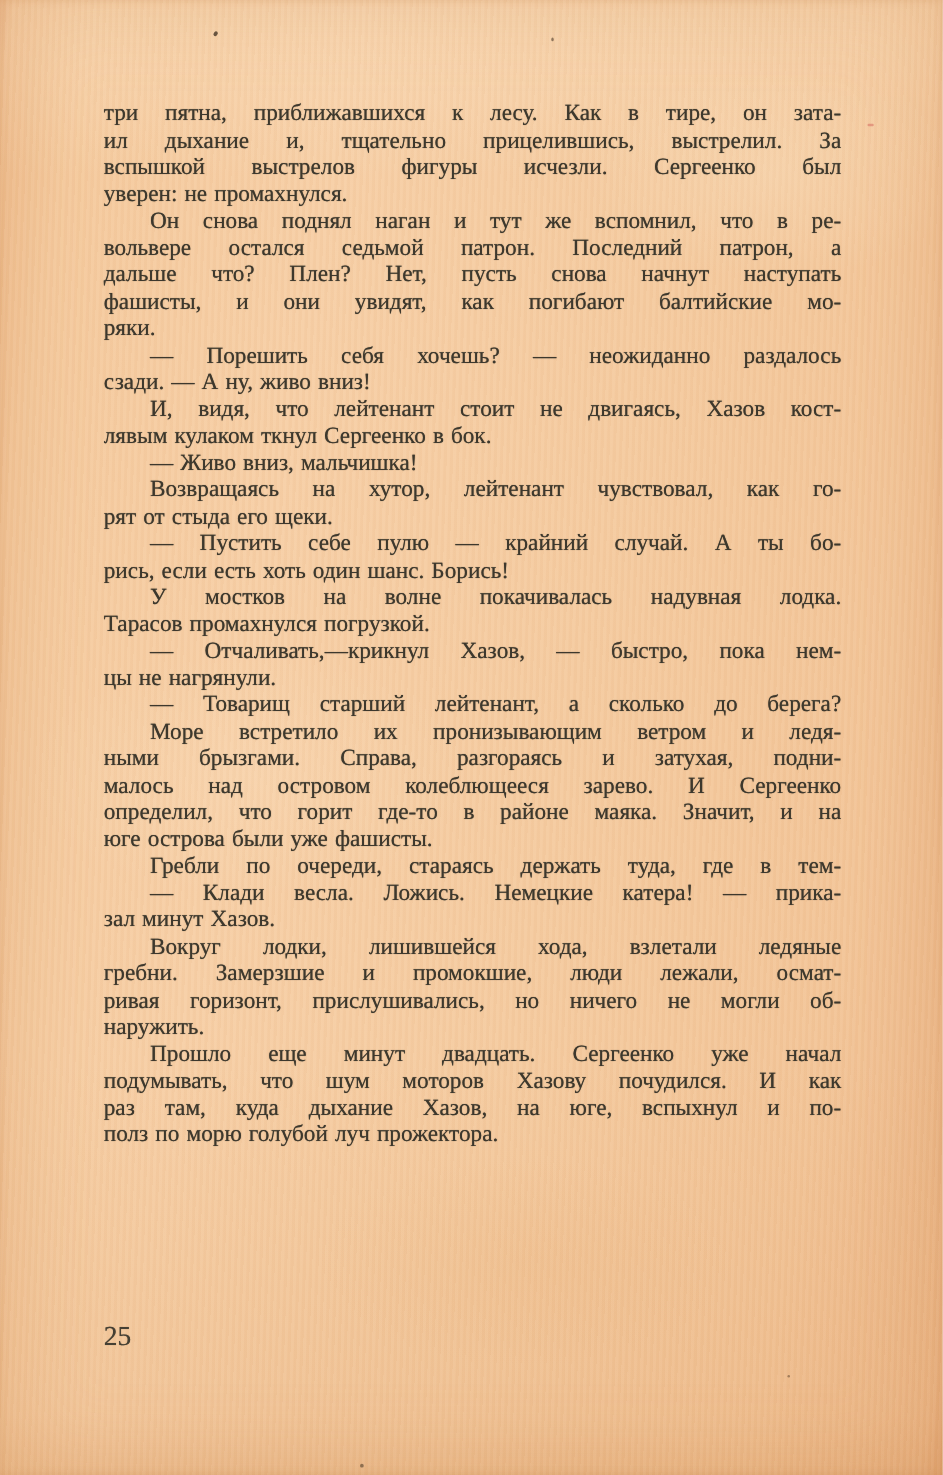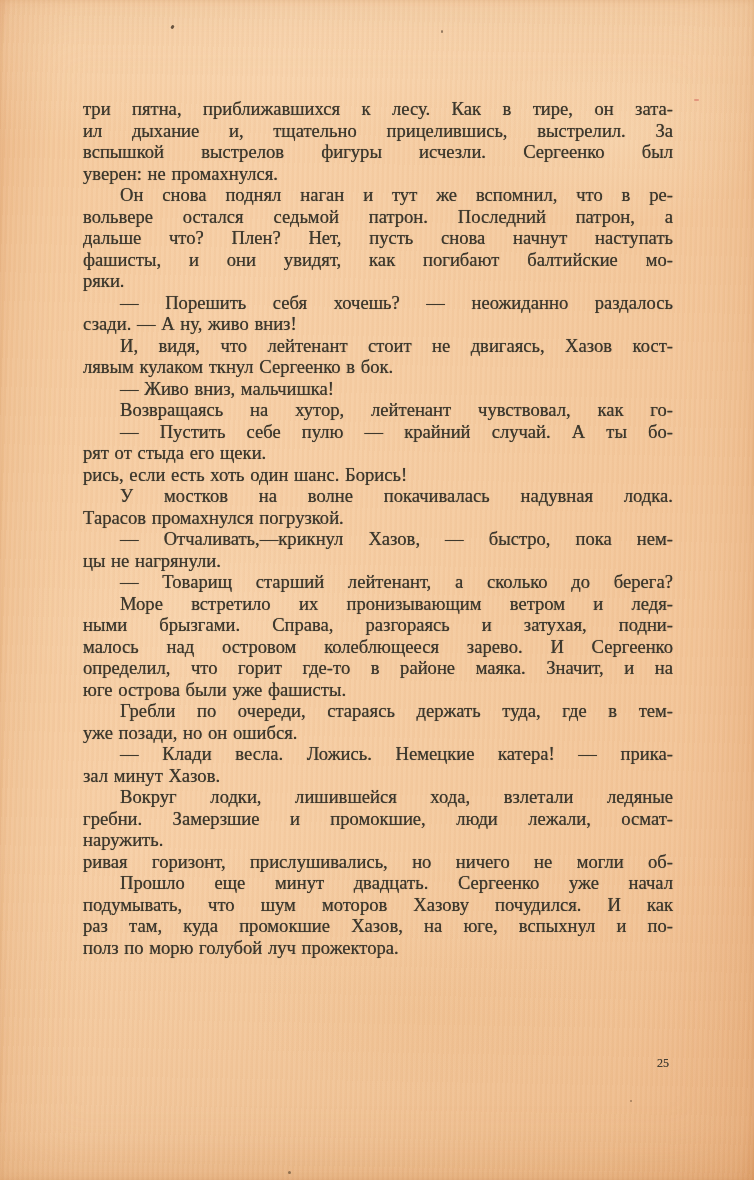--- a/index.html
+++ b/index.html
@@ -20,44 +20,44 @@
     position: absolute; inset: 0;
     background:
       radial-gradient(220px 120px at 620px 140px, rgba(255,244,220,0.20), rgba(255,244,220,0) 70%),
       radial-gradient(260px 140px at 200px 620px, rgba(255,240,214,0.14), rgba(255,240,214,0) 70%),
       radial-gradient(240px 120px at 420px 1010px, rgba(224,160,96,0.10), rgba(224,160,96,0) 70%),
       repeating-linear-gradient(92deg, rgba(255,255,255,0.035) 0px, rgba(255,255,255,0.035) 2px, rgba(168,104,48,0.030) 3px, rgba(168,104,48,0.030) 5px);
     pointer-events: none;
   }
   .text-block {
     position: absolute;
-    left: 83px; top: 98px;
+    left: 83px; top: 80px;
     width: 590px;
     font-size: 18.6px;
     line-height: 21.5px;
     color: #3d382d;
     text-shadow: 0 0 0.7px rgba(61,56,45,0.85);
     word-spacing: 1px;
   }
   .line {
     text-align: justify;
     text-align-last: justify;
     white-space: normal;
   }
   .line.noj { text-align-last: left; }
   .line.indent { text-indent: 37px; }
   .line.indent:not(:first-child) { margin-top: 0; }
   .page-number {
     position: absolute;
     left: 83px; top: 1056px;
     width: 590px;
-    text-align: right;
+    text-align: left;
     padding-right: 4px;
     box-sizing: border-box;
-    font-size: 12px;
+    font-size: 22px;
     color: #453f33;
     text-shadow: 0 0 0.6px rgba(69,63,51,0.8);
   }
   .speck { position: absolute; border-radius: 50%; pointer-events: none; }
   .s1 { left: 171px; top: 25px;  width: 3px; height: 4px; background: rgba(58,44,30,0.75); transform: rotate(40deg); }
   .s2 { left: 441px; top: 30px;  width: 2px; height: 3px; background: rgba(58,44,30,0.55); }
   .s3 { left: 288px; top: 1171px; width: 3px; height: 3px; background: rgba(70,52,34,0.55); }
   .s4 { left: 630px; top: 1100px; width: 2px; height: 2px; background: rgba(70,52,34,0.45); }
   .s5 { left: 694px; top: 99px;  width: 5px; height: 2px; background: rgba(214,110,96,0.55); border-radius: 2px; }
 </style>
@@ -80,40 +80,39 @@
       <div class="line">вольвере остался седьмой патрон. Последний патрон, а</div>
       <div class="line">дальше что? Плен? Нет, пусть снова начнут наступать</div>
       <div class="line">фашисты, и они увидят, как погибают балтийские мо-</div>
       <div class="line noj">ряки.</div>
       <div class="line indent">— Порешить себя хочешь? — неожиданно раздалось</div>
       <div class="line noj">сзади. — А ну, живо вниз!</div>
       <div class="line indent">И, видя, что лейтенант стоит не двигаясь, Хазов кост-</div>
       <div class="line noj">лявым кулаком ткнул Сергеенко в бок.</div>
       <div class="line indent noj">— Живо вниз, мальчишка!</div>
       <div class="line indent">Возвращаясь на хутор, лейтенант чувствовал, как го-</div>
+      <div class="line noj">рят от стыда его щеки.</div>
       <div class="line indent">— Пустить себе пулю — крайний случай. А ты бо-</div>
-      <div class="line noj">рят от стыда его щеки.</div>
       <div class="line noj">рись, если есть хоть один шанс. Борись!</div>
       <div class="line indent">У мостков на волне покачивалась надувная лодка.</div>
       <div class="line noj">Тарасов промахнулся погрузкой.</div>
       <div class="line indent">— Отчаливать,—крикнул Хазов, — быстро, пока нем-</div>
       <div class="line noj">цы не нагрянули.</div>
       <div class="line indent">— Товарищ старший лейтенант, а сколько до берега?</div>
       <div class="line indent">Море встретило их пронизывающим ветром и ледя-</div>
       <div class="line">ными брызгами. Справа, разгораясь и затухая, подни-</div>
       <div class="line">малось над островом колеблющееся зарево. И Сергеенко</div>
       <div class="line">определил, что горит где-то в районе маяка. Значит, и на</div>
       <div class="line noj">юге острова были уже фашисты.</div>
       <div class="line indent">Гребли по очереди, стараясь держать туда, где в тем-</div>
-      <div class="line noj">уже позади, но он ошибся.</div>
       <div class="line indent">— Клади весла. Ложись. Немецкие катера! — прика-</div>
       <div class="line noj">зал минут Хазов.</div>
       <div class="line indent">Вокруг лодки, лишившейся хода, взлетали ледяные</div>
       <div class="line">гребни. Замерзшие и промокшие, люди лежали, осмат-</div>
+      <div class="line">ривая горизонт, прислушивались, но ничего не могли об-</div>
       <div class="line noj">наружить.</div>
-      <div class="line">ривая горизонт, прислушивались, но ничего не могли об-</div>
       <div class="line indent">Прошло еще минут двадцать. Сергеенко уже начал</div>
       <div class="line">подумывать, что шум моторов Хазову почудился. И как</div>
-      <div class="line">раз там, куда промокшие Хазов, на юге, вспыхнул и по-</div>
+      <div class="line">раз там, куда дыхание Хазов, на юге, вспыхнул и по-</div>
       <div class="line noj">полз по морю голубой луч прожектора.</div>
     </main>
   <div class="page-number">25</div>
 </div>
 
 </body></html>

